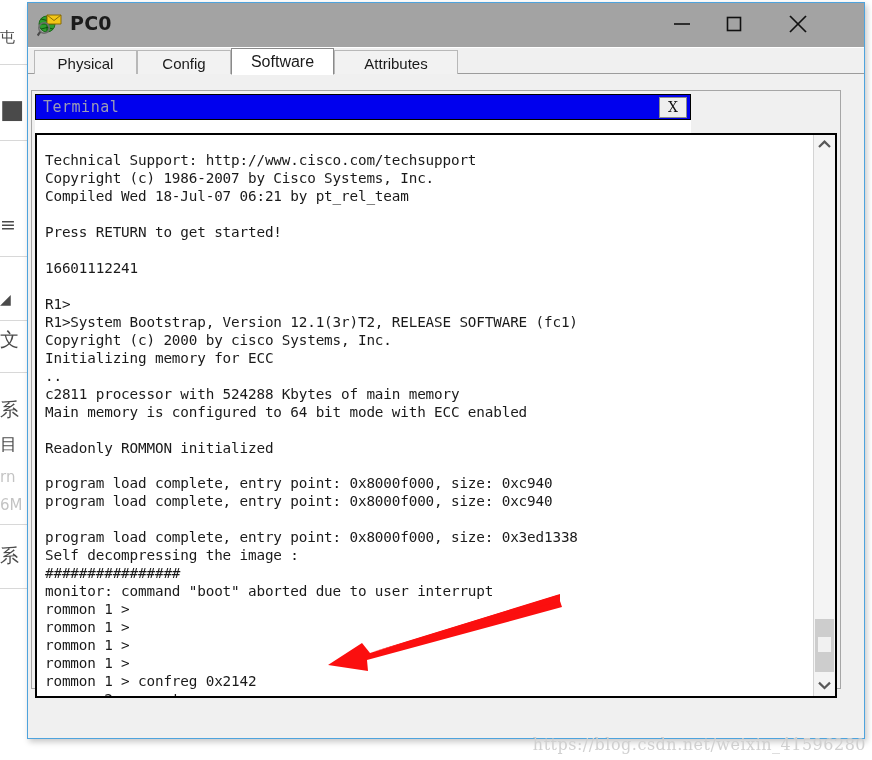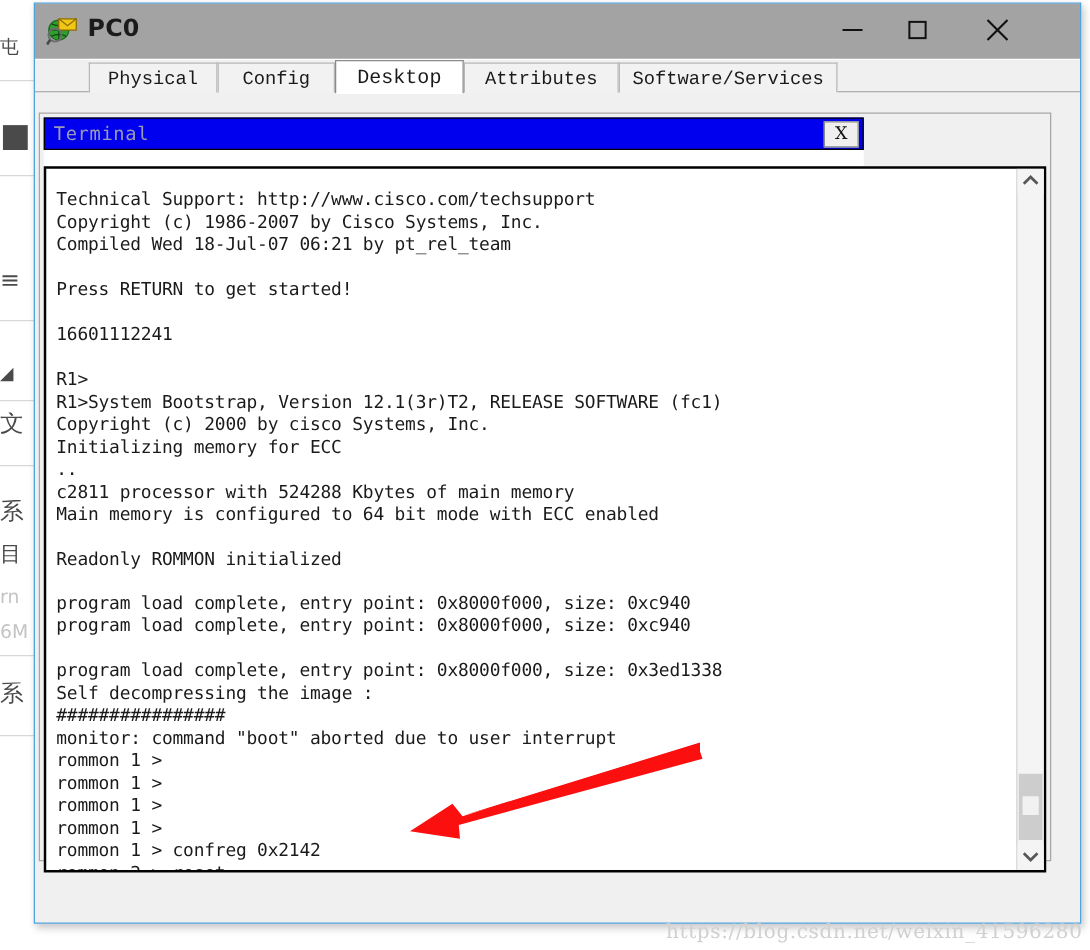--- a/index.html
+++ b/index.html
@@ -99,26 +99,25 @@
   .tab {
     position: absolute;
     top: 2px;
     height: 25px;
     line-height: 25px;
     background: #f2f2f2;
     border: 1px solid #b8b8b8;
     border-bottom: none;
     box-sizing: border-box;
     text-align: center;
-    font-family: Liberation Mono, monospace;
+    font-family: Liberation Sans, sans-serif;
     font-size: 15px;
     color: #1a1a1a;
     cursor: default;
     white-space: nowrap;
-    margin-left: 37px;
   }
   .tab.active {
     background: #ffffff;
     top: 0px;
     height: 27px;
     line-height: 26px;
     border: 1px solid #8a8a8a;
     border-bottom: 1px solid #ffffff;
     z-index: 4;
     font-size: 16px;
@@ -348,23 +347,22 @@
       <svg width="24" height="24" viewBox="0 0 24 24">
         <line x1="4" y1="4" x2="20" y2="20" stroke="#111" stroke-width="1.7"></line>
         <line x1="20" y1="4" x2="4" y2="20" stroke="#111" stroke-width="1.7"></line>
       </svg>
     </button>
   </div>
 
   <div id="tab-strip">
     <div class="tab" style="left:6px;width:103px">Physical</div>
     <div class="tab" style="left:109px;width:94px">Config</div>
-    <div class="tab active" style="left:203px;width:103px">Desktop</div>
+    <div class="tab active" style="left:203px;width:103px">Software</div>
     <div class="tab" style="left:306px;width:124px">Attributes</div>
-    <div class="tab" style="left:430px;width:175px">Software/Services</div>
   </div>
 
   <div id="content-pane">
 
     <div id="terminal-frame">
       <div id="terminal-window">
 
         <div id="terminal-titlebar">
           <span id="terminal-title-text">Terminal</span>
           <div id="terminal-close-btn">X</div>

